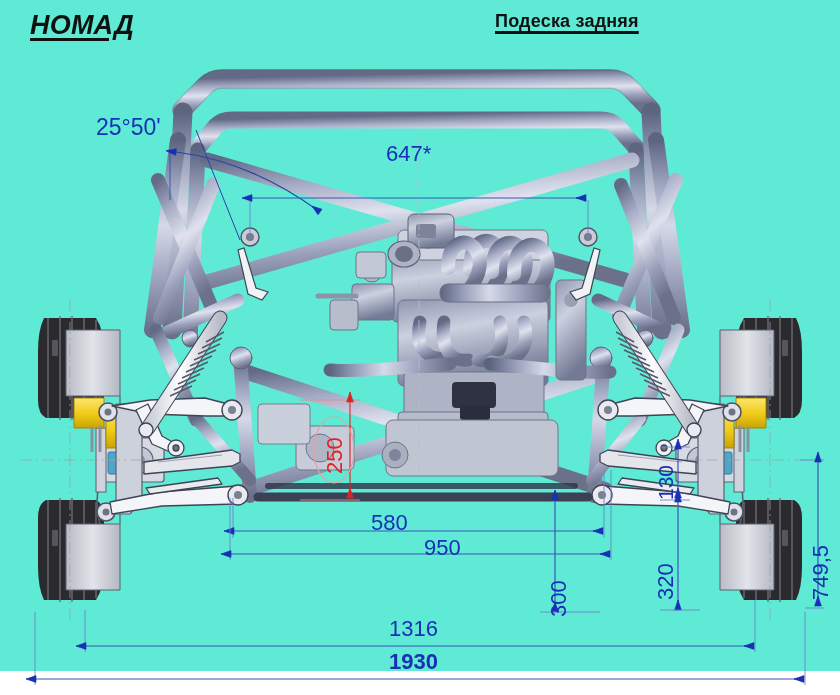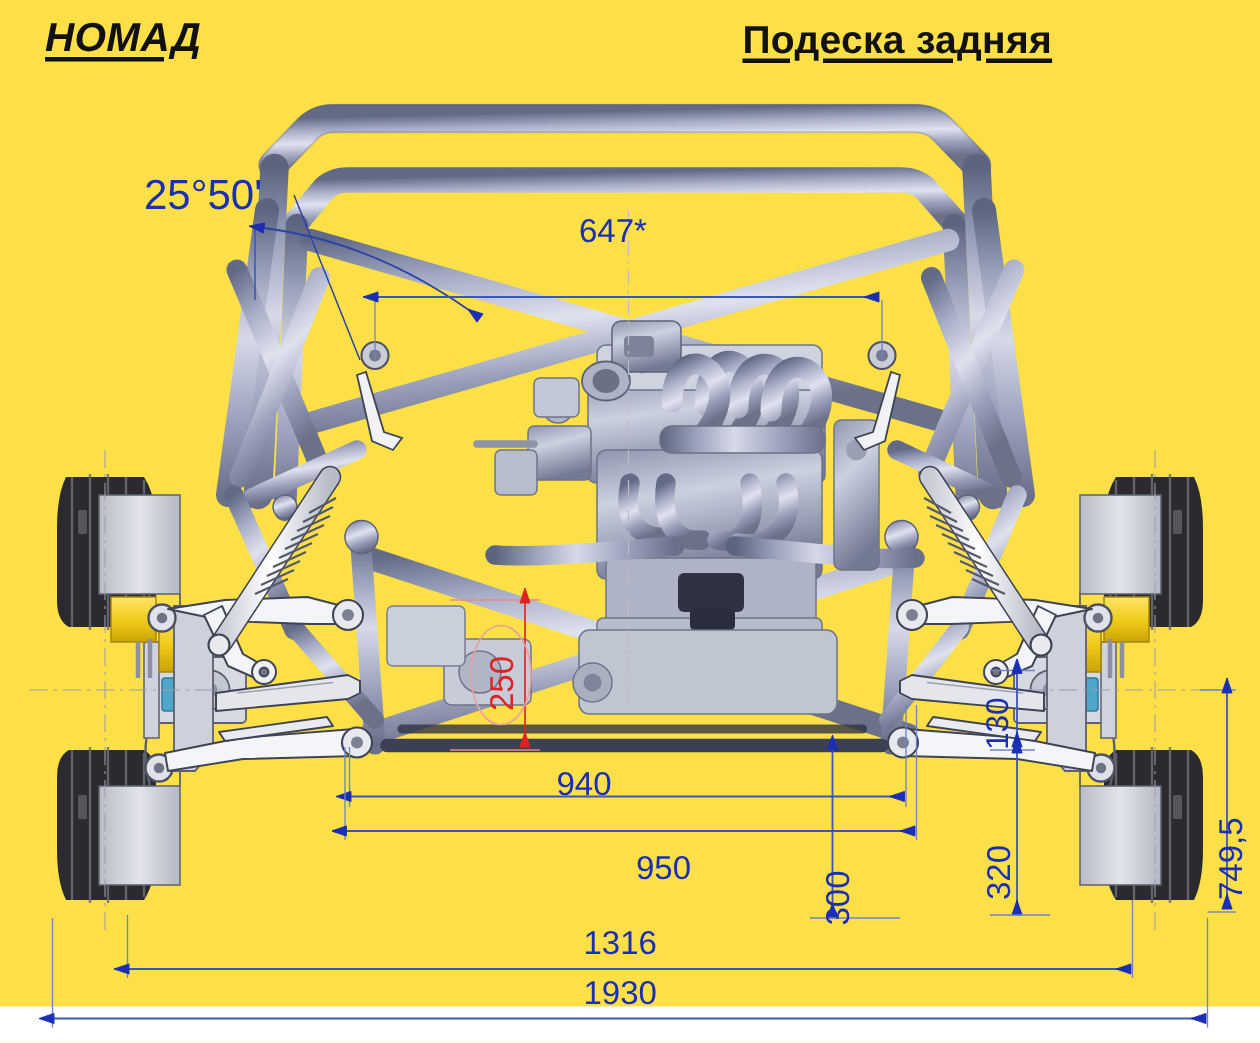--- a/index.html
+++ b/index.html
@@ -1,32 +1,32 @@
 <!DOCTYPE html>
 <html><head>
 <meta charset="utf-8">
 <style>
   html,body{margin:0;padding:0;background:#ffffff;}
   body{width:840px;height:695px;position:relative;overflow:hidden;
        font-family:"Liberation Sans", sans-serif;}
-  #stage{position:absolute;left:0;top:0;width:840px;height:671px;background:#fde047;}
+  #stage{position:absolute;left:0;top:0;width:840px;height:671px;background:#5eead4;}
   svg#draw{position:absolute;left:0;top:0;width:840px;height:695px;}
 
   .title{position:absolute;color:#111;font-weight:700;letter-spacing:.2px;
          text-decoration:underline;text-underline-offset:4px;
          text-decoration-thickness:3px;white-space:nowrap;}
   #title-left{left:30px;top:10px;font-size:27px;font-style:italic;}
-  #title-right{left:495px;top:11px;font-size:26px;}
+  #title-right{left:495px;top:11px;font-size:18px;}
 
   .dim{position:absolute;color:#1a2fb5;font-size:22px;white-space:nowrap;
        font-family:"Liberation Sans", sans-serif;}
   .dim.small{font-size:21px;}
   .dim.rot{transform-origin:left top;transform:rotate(-90deg);}
   .dim.red{color:#e02222;}
-  .ang{position:absolute;color:#1a2fb5;font-size:28px;white-space:nowrap;}
+  .ang{position:absolute;color:#1a2fb5;font-size:23px;white-space:nowrap;}
 </style>
 </head>
 <body>
 
 <div id="stage">
 
   <svg id="draw" viewBox="0 0 840 695">
     <defs>
       <linearGradient id="tubeV" x1="0" y1="0" x2="0" y2="1">
         <stop offset="0%" stop-color="#5d6480"></stop>
@@ -425,30 +425,30 @@
     </g>
   </svg>
 
   <div class="title" id="title-left">НОМАД</div>
   <div class="title" id="title-right">Подеска задняя</div>
 
   <div class="ang" style="left:96px;top:114px;">25°50'</div>
 
   <div class="dim" style="left:386px;top:141px;">647*</div>
 
-  <div class="dim" style="left:371px;top:510px;">940</div>
-
-  <div class="dim" style="left:424px;top:535px;margin-top:31px;">950</div>
+  <div class="dim" style="left:371px;top:510px;">580</div>
+
+  <div class="dim" style="left:424px;top:535px;">950</div>
 
   <div class="dim small rot" style="left:654px;top:500px;">130</div>
 
   <div class="dim rot" style="left:653px;top:600px;">320</div>
 
   <div class="dim rot" style="left:546px;top:617px;">300</div>
 
   <div class="dim rot" style="left:808px;top:600px;">749,5</div>
 
   <div class="dim" style="left:389px;top:616px;">1316</div>
 
-  <div class="dim" style="left:389px;top:649px;">1930</div>
+  <div class="dim" style="left:389px;top:649px;font-weight:bold;">1930</div>
 
   <div class="dim red rot" style="left:322px;top:474px;">250</div>
 </div>
 
 </body></html>

